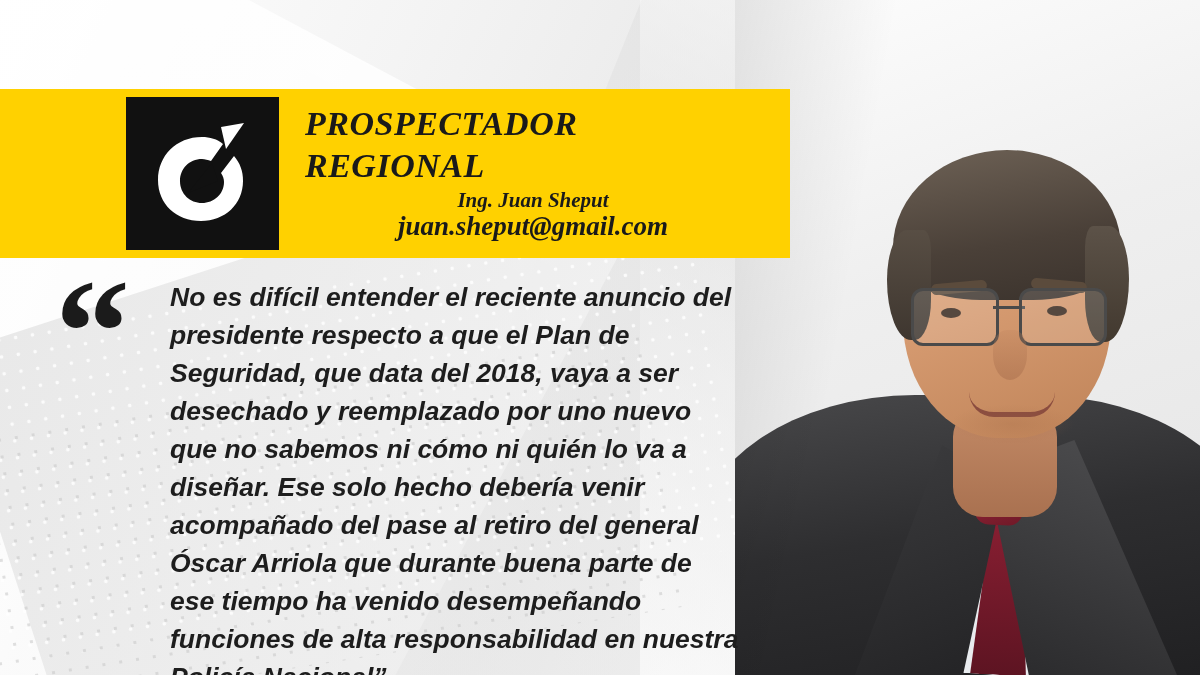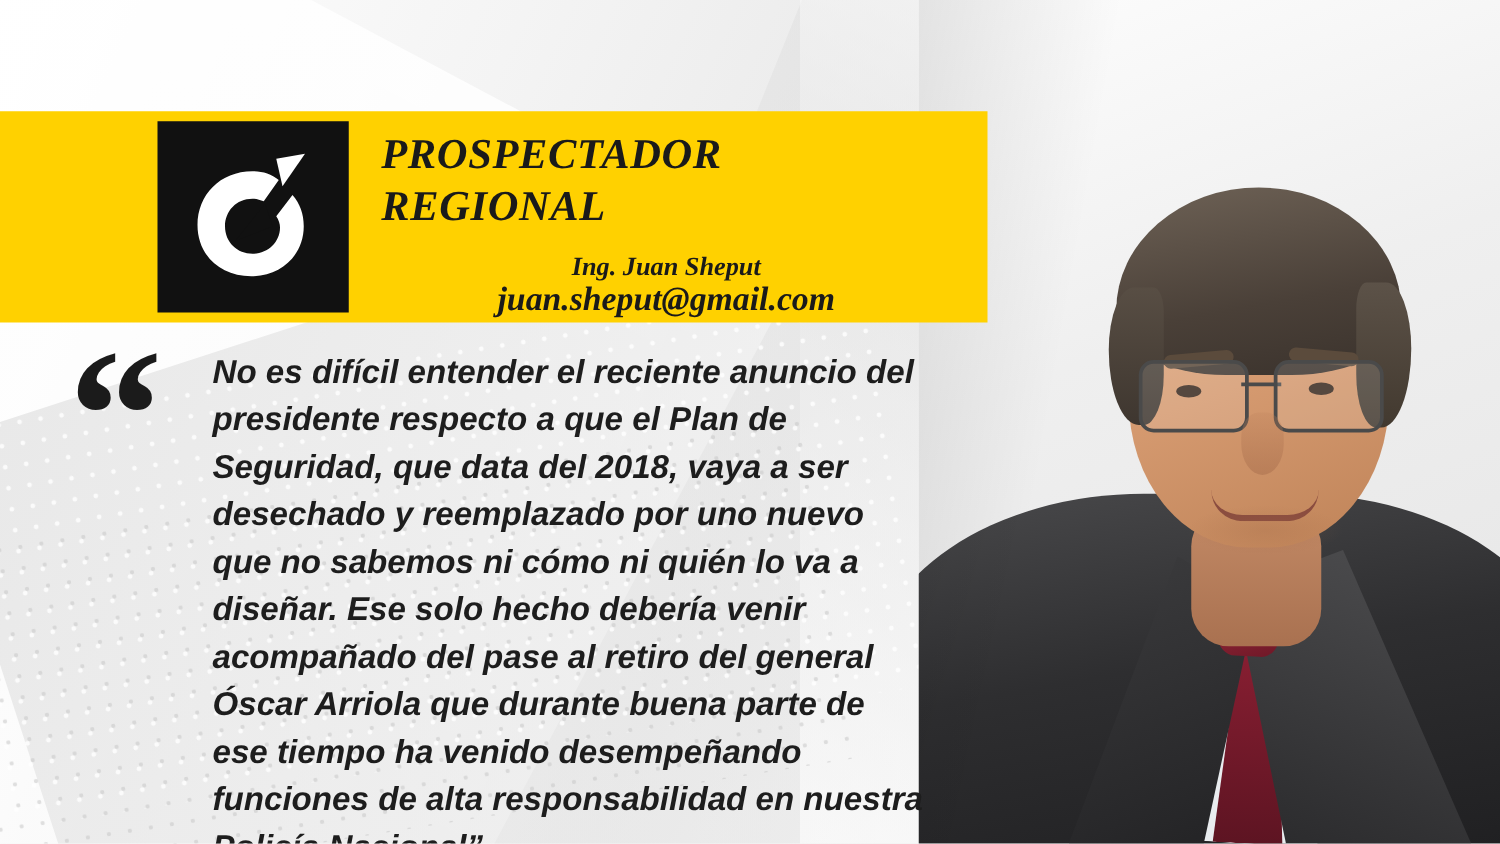--- a/index.html
+++ b/index.html
@@ -116,21 +116,21 @@
     font-family: "Liberation Serif", serif;
     font-weight: bold;
     font-style: italic;
     font-size: 34px;
     line-height: 42px;
     letter-spacing: .5px;
     color: #1a1a1a;
     white-space: pre-line;
   }
   .byline {
-    margin-top: 13px;
+    margin-top: 0;
     text-align: center;
     padding-right: 14px;
   }
   .byline-name {
     font-family: "Liberation Serif", serif;
     font-style: italic;
     font-weight: bold;
     font-size: 21px;
     color: #1a1a1a;
     line-height: 26px;

